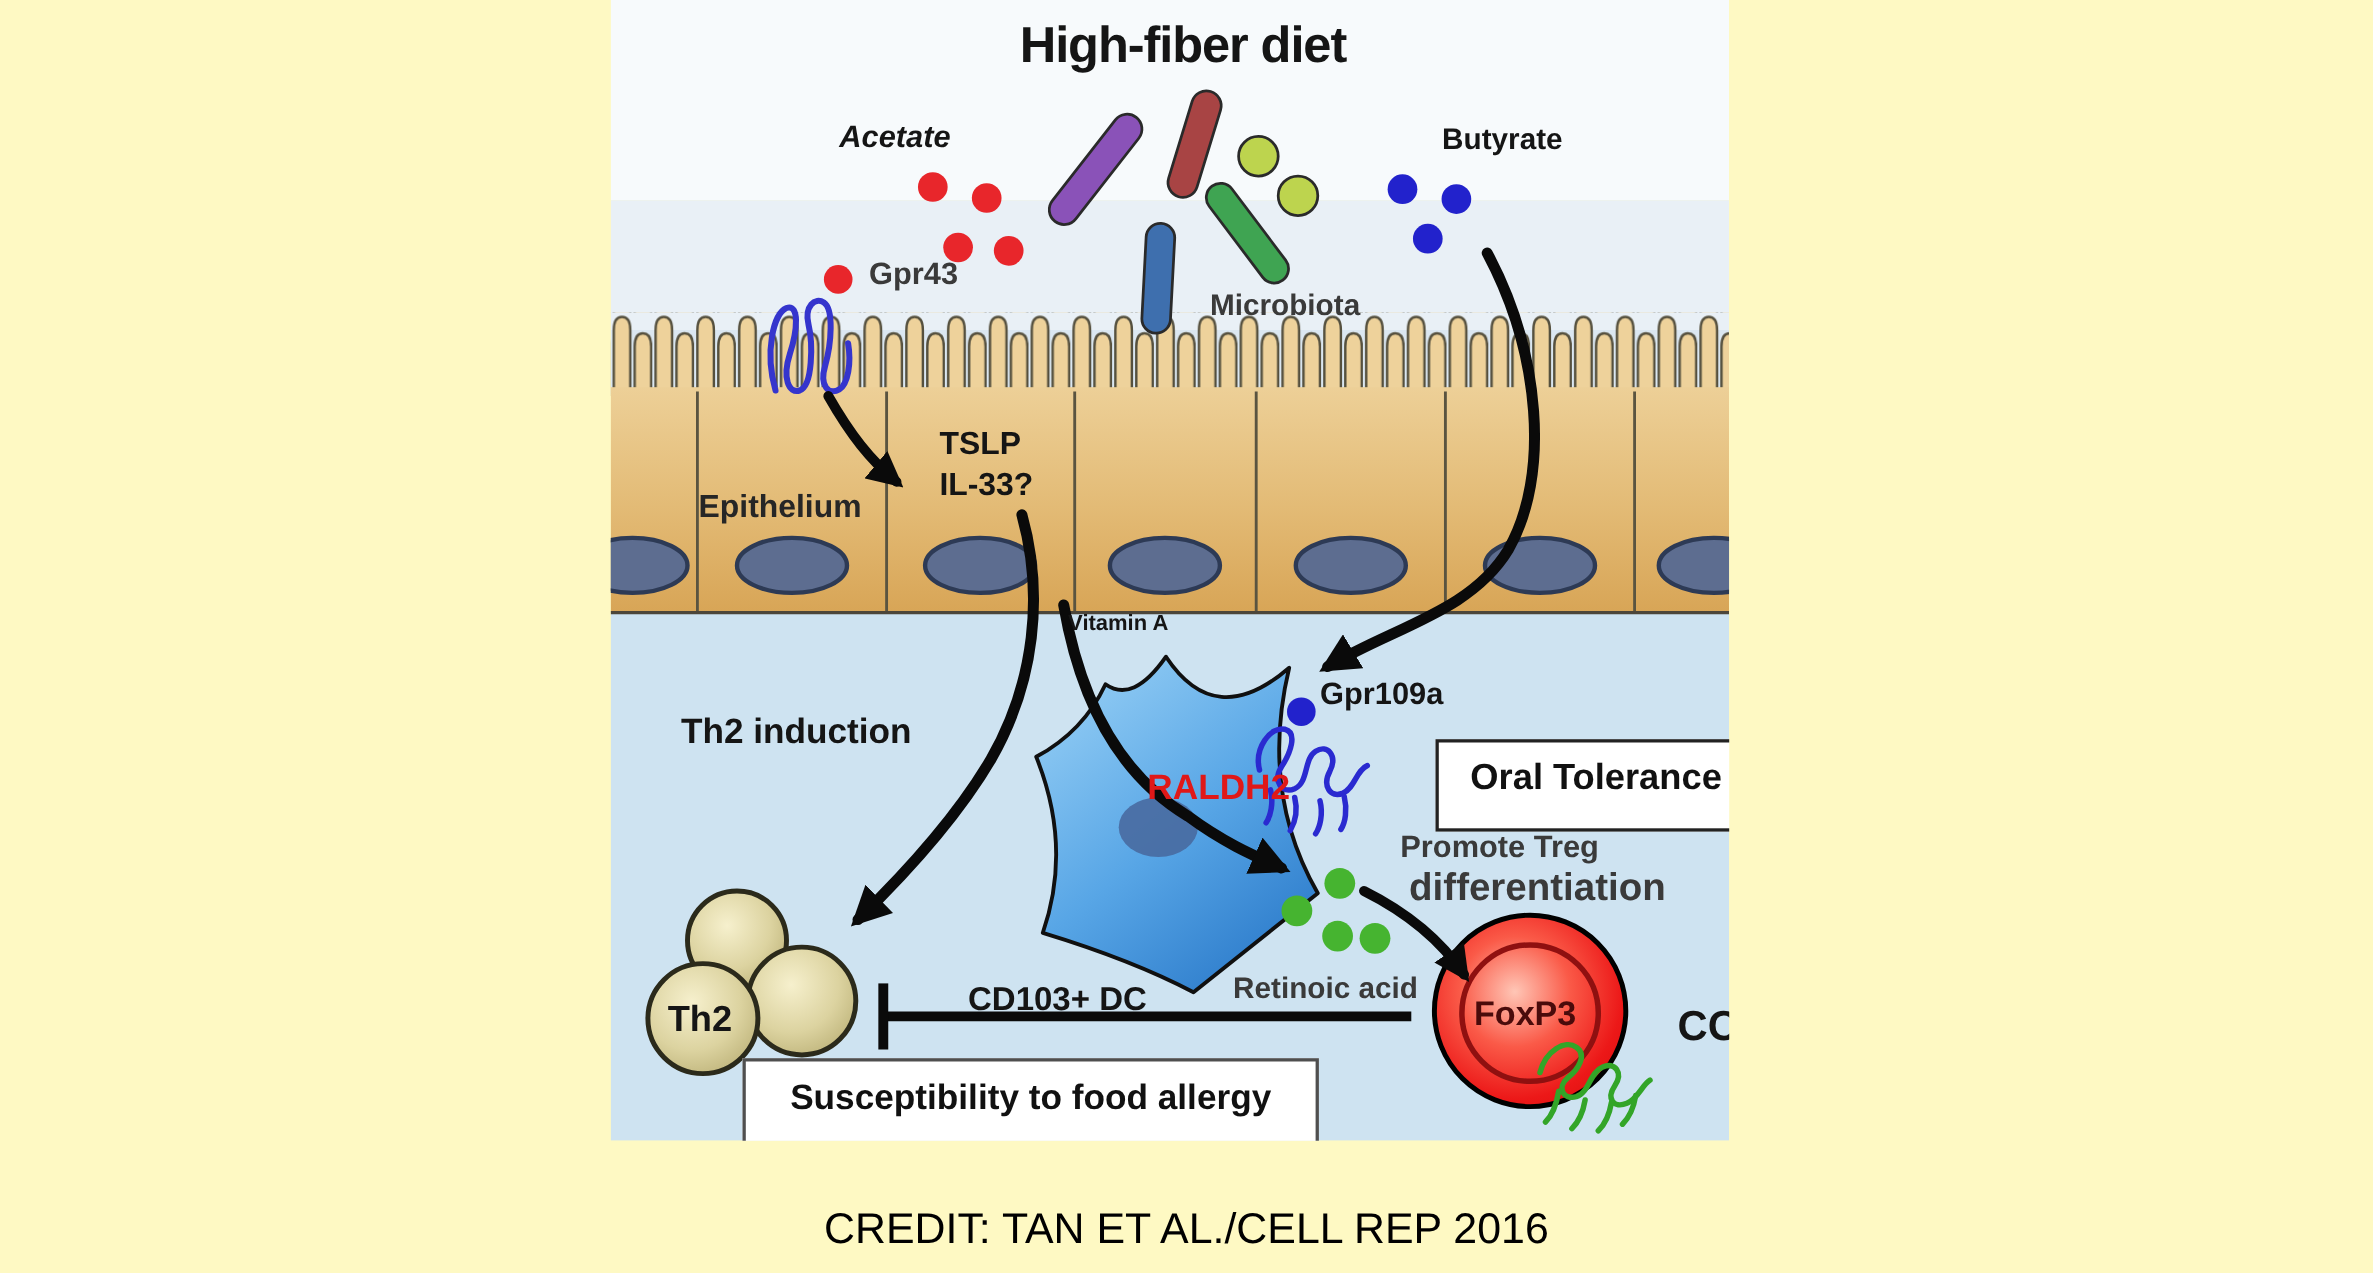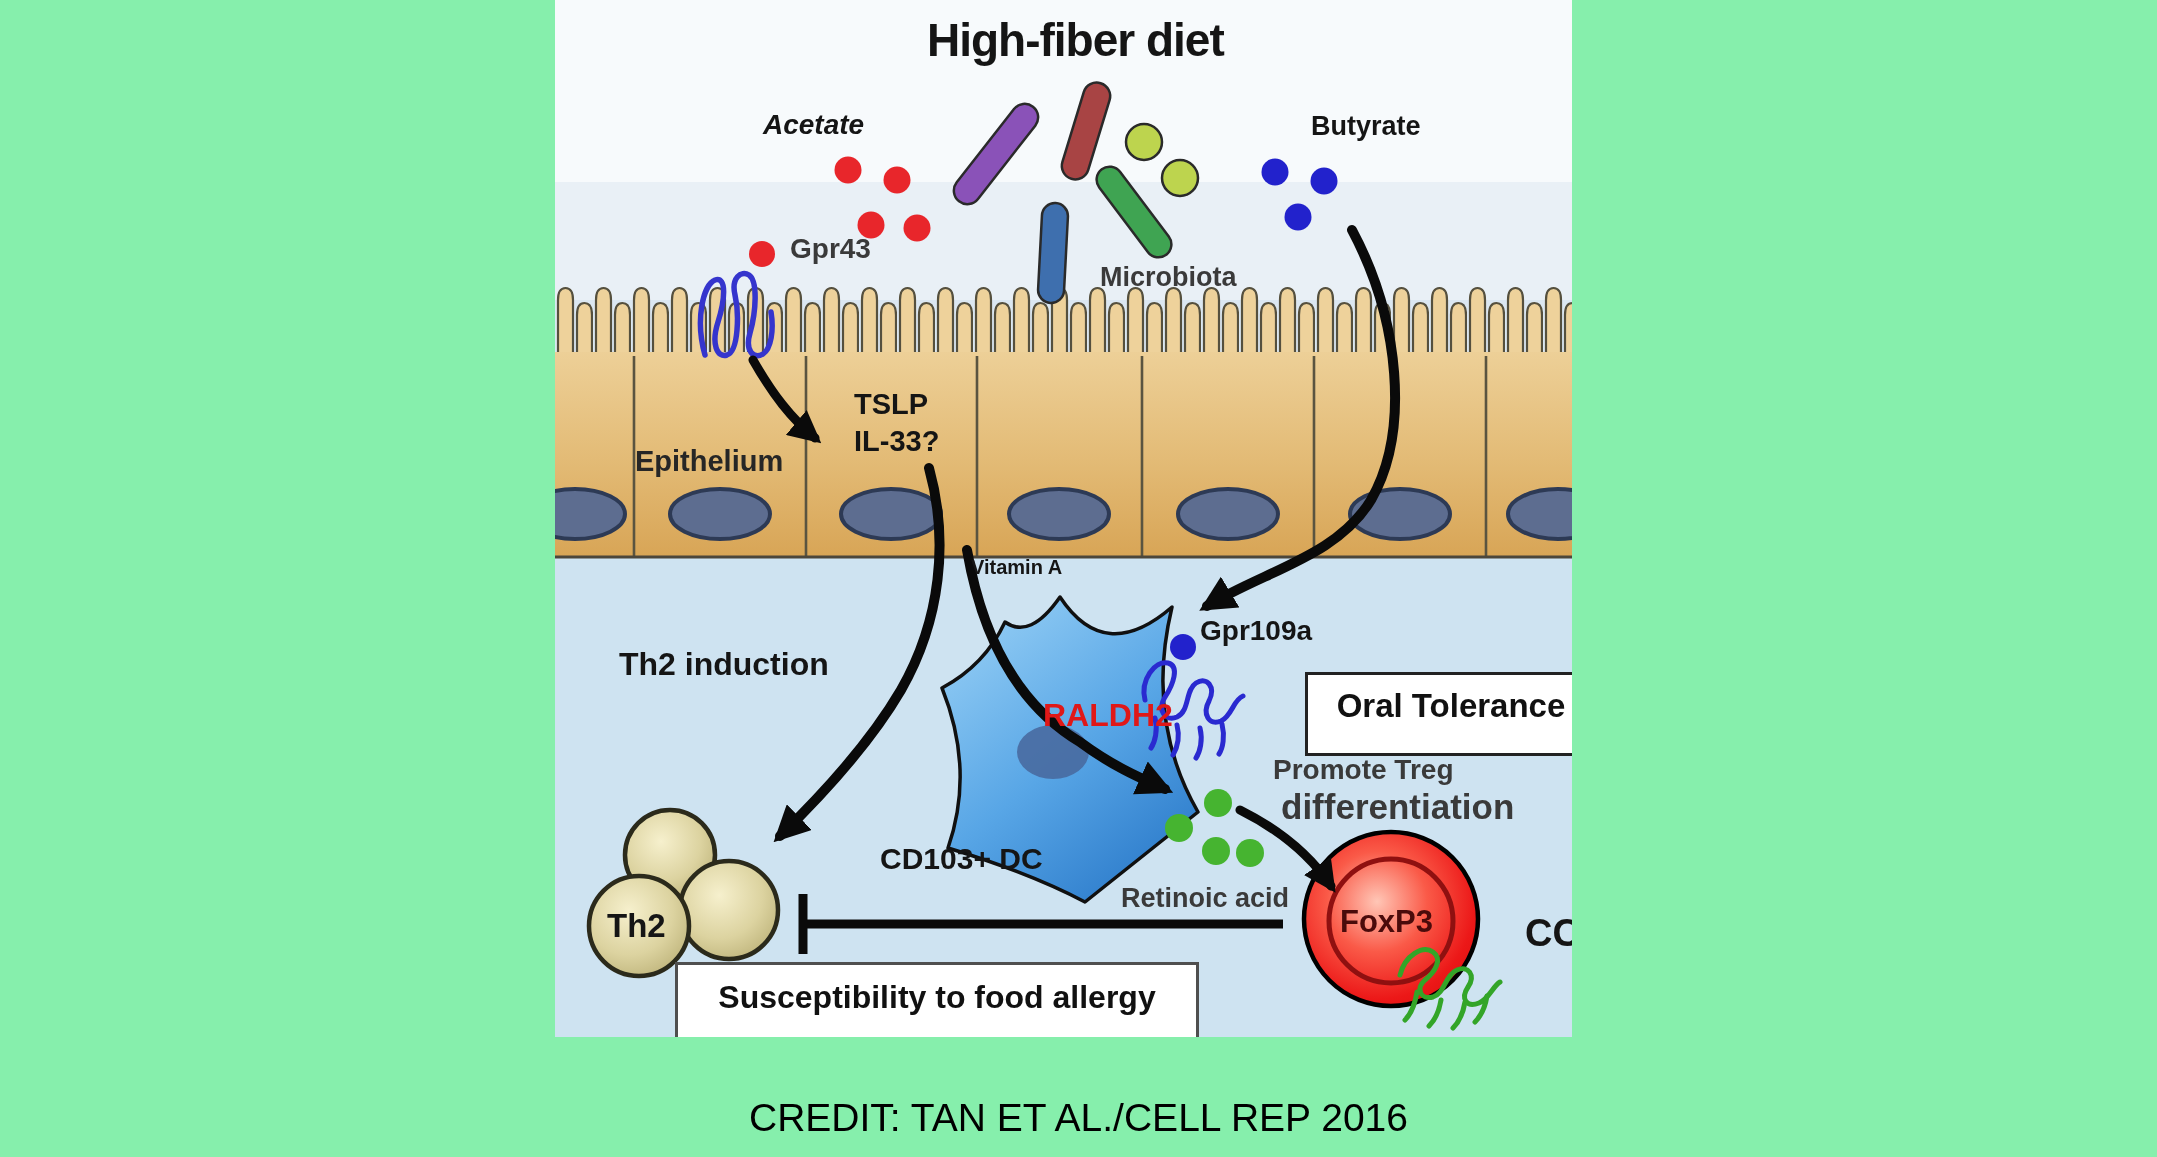--- a/index.html
+++ b/index.html
@@ -1,17 +1,17 @@
 <!DOCTYPE html>
 <html><head>
 <meta charset="utf-8">
 <style>
   html,body{margin:0;padding:0;background:#ffffff;width:2157px;height:1157px;
     font-family:"Liberation Sans", sans-serif;overflow:hidden;}
-  #stage{position:relative;width:2157px;height:1157px;background:#86efac;}
+  #stage{position:relative;width:2157px;height:1157px;background:#fef9c3;}
   #diagram{position:absolute;left:555px;top:0;width:1017px;height:1037px;overflow:hidden;}
   #diagram svg{position:absolute;left:0;top:0;}
   .lbl{position:absolute;font-weight:bold;color:#151515;white-space:nowrap;line-height:1.05;}
   .gray{color:#3a3a3a;}
   .box{position:absolute;background:#ffffff;box-sizing:border-box;text-align:center;}
   #oral-box{left:750px;top:672px;width:292px;height:84px;border:3px solid #222;
     font-weight:bold;font-size:33px;line-height:62px;color:#111;}
   #susc-box{left:120px;top:962px;width:524px;height:84px;border:3px solid #4f4f4f;
     font-weight:bold;font-size:32px;padding-top:14px;color:#111;}
   #title{left:372px;top:16px;font-size:46px;letter-spacing:-1px;}
@@ -157,21 +157,21 @@
     <div class="lbl" style="left:80px;top:446px;font-size:29px;color:#262626;">Epithelium</div>
     <div class="lbl" style="left:299px;top:389px;font-size:29px;">TSLP</div>
     <div class="lbl" style="left:299px;top:426px;font-size:29px;">IL-33?</div>
     <div class="lbl" style="left:416px;top:557px;font-size:20px;">Vitamin A</div>
     <div class="lbl" style="left:64px;top:648px;font-size:32px;">Th2 induction</div>
     <div class="lbl" style="left:645px;top:616px;font-size:28px;">Gpr109a</div>
     <div class="lbl" style="left:488px;top:699px;font-size:32px;color:#e01818;">RALDH2</div>
     <div class="box" id="oral-box">Oral Tolerance</div>
     <div class="lbl gray" style="left:718px;top:755px;font-size:28px;">Promote Treg</div>
     <div class="lbl gray" style="left:726px;top:789px;font-size:35px;">differentiation</div>
-    <div class="lbl" style="left:325px;top:843px;font-size:30px;">CD103+ DC</div>
+    <div class="lbl" style="left:325px;top:893px;font-size:30px;">CD103+ DC</div>
     <div class="lbl gray" style="left:566px;top:864px;font-size:27px;margin-top:20px;">Retinoic acid</div>
     <div class="lbl" style="left:52px;top:909px;font-size:33px;">Th2</div>
     <div class="lbl" style="left:785px;top:906px;font-size:31px;color:#4a0b0b;">FoxP3</div>
     <div class="lbl" style="left:970px;top:914px;font-size:38px;">CCR9</div>
     <div class="box" id="susc-box">Susceptibility to food allergy</div>
   </div>
 
   <div id="credit">CREDIT: TAN ET AL./CELL REP 2016</div>
 </div>
 

